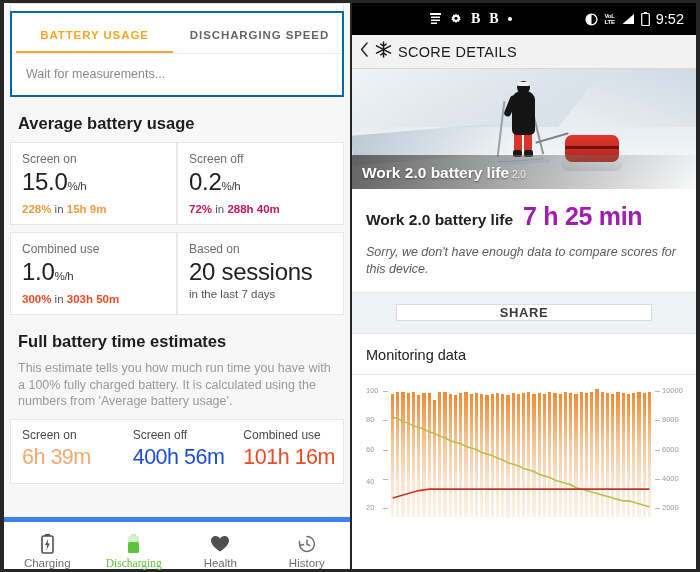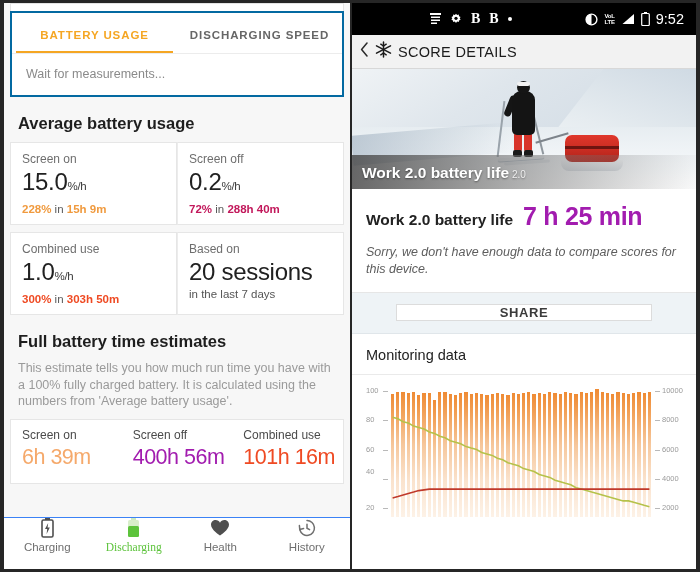--- a/index.html
+++ b/index.html
@@ -72,22 +72,22 @@
 
   .est-row { display: flex; margin: 0 6px 0 6px; background:#fff; border:1px solid #e6e6e6; padding: 8px 0 13px 0; }
   .est-cell { flex: 1; padding-left: 11px; }
   .est-label { font-size: 12px; color: #4a4a4a; margin-bottom: 3px; }
   .est-value { font-size: 21.5px; letter-spacing: -0.5px; white-space: nowrap; }
 
   
   #bottom-nav {
     position: absolute; left: 0; right: 0; bottom: 0;
     height: 52px; background: #ffffff;
-    border-top: 1px solid #3b82f6;
-    display: flex; align-items: flex-start;
+    border-top: 5px solid #3b82f6;
+    display: flex; align-items: flex-end;
   }
   .nav-item { flex: 1; text-align: center; }
   .nav-icon { height: 20px; display: flex; align-items: center; justify-content: center; }
   .nav-label { font-size: 11.5px; color: #6f6f6f; margin-top: 3px; }
   .nav-item.active .nav-label { color: #5dc33c; font-family: Liberation Serif, serif; }
 
   
   #right-panel {
     width: 350px; height: 572px;
     background: #ffffff;
@@ -267,21 +267,21 @@
     <div class="section-title">Full battery time estimates</div>
     <div class="section-desc">This estimate tells you how much run time you have with a 100% fully charged battery. It is calculated using the numbers from 'Average battery usage'.</div>
 
     <div class="est-row">
       <div class="est-cell">
         <div class="est-label">Screen on</div>
         <div class="est-value" style="color:#f5a96b">6h 39m</div>
       </div>
       <div class="est-cell">
         <div class="est-label">Screen off</div>
-        <div class="est-value" style="color:#a21caf">400h 56m</div>
+        <div class="est-value" style="color:#1d4ed8">400h 56m</div>
       </div>
       <div class="est-cell">
         <div class="est-label">Combined use</div>
         <div class="est-value" style="color:#ef4a23">101h 16m</div>
       </div>
     </div>
 
     <div id="bottom-nav">
       <div class="nav-item">
         <div class="nav-icon">
@@ -495,21 +495,21 @@
             <polyline points="2.6,32.3 7.9,33.7 13.1,36.7 18.3,38.1 23.6,41.1 28.8,42.5 34.1,44.0 39.3,46.9 44.5,48.4 49.8,51.3 55.0,52.8 60.3,55.7 65.5,57.2 70.7,58.7 76.0,61.6 81.2,63.1 86.5,64.5 91.7,67.5 96.9,68.9 102.2,70.4 107.4,73.3 112.7,74.8 117.9,77.7 123.1,79.2 128.4,80.7 133.6,83.6 138.9,85.1 144.1,86.5 149.3,89.5 154.6,90.9 159.8,92.4 165.1,95.3 170.3,96.8 175.5,98.3 180.8,99.7 186.0,102.7 191.3,104.1 196.5,105.6 201.7,107.1 207.0,108.5 212.2,110.0 217.5,111.5 222.7,112.9 227.9,114.4 233.2,115.9 238.4,115.9 243.7,117.3 248.9,118.8 254.1,120.3 259.4,121.7" fill="none" stroke="#b5c24a" stroke-width="1.6"></polyline>
             <polyline points="2.6,112.9 7.9,111.5 13.1,110.0 18.3,108.5 23.6,107.1 28.8,105.6 34.1,104.9 39.3,104.1 44.5,104.1 49.8,104.1 55.0,104.1 60.3,104.1 65.5,104.1 70.7,104.1 76.0,104.1 81.2,104.1 86.5,104.1 91.7,104.1 96.9,104.1 102.2,104.1 107.4,104.1 112.7,104.1 117.9,104.1 123.1,104.1 128.4,104.1 133.6,104.1 138.9,104.1 144.1,104.1 149.3,104.1 154.6,104.1 159.8,104.1 165.1,104.1 170.3,104.1 175.5,104.1 180.8,104.1 186.0,104.1 191.3,104.1 196.5,104.1 201.7,104.1 207.0,104.1 212.2,104.1 217.5,104.1 222.7,104.1 227.9,104.1 233.2,104.1 238.4,104.1 243.7,104.1 248.9,104.1 254.1,104.1 259.4,104.1" fill="none" stroke="#c0392b" stroke-width="1.6"></polyline>
           </svg>
         </div>
     <div class="axis-label" style="left: 14px; top: 10.8667px;">100</div>
         <div class="tickmark" style="left: 31px; top: 15.8667px;"></div>
         <div class="axis-label" style="left: 14px; top: 40.2px;">80</div>
         <div class="tickmark" style="left: 31px; top: 45.2px;"></div>
         <div class="axis-label" style="left: 14px; top: 69.5333px;">60</div>
         <div class="tickmark" style="left: 31px; top: 74.5333px;"></div>
-        <div class="axis-label" style="left: 14px; top: 92px;">40</div>
+        <div class="axis-label" style="left: 14px; top: 102px;">40</div>
         <div class="tickmark" style="left: 31px; top: 103.867px;"></div>
         <div class="axis-label" style="left: 14px; top: 128.2px;">20</div>
         <div class="tickmark" style="left: 31px; top: 133.2px;"></div>
         <div class="axis-label" style="left: 310px; top: 10.8667px;">10000</div>
         <div class="tickmark" style="left: 303px; top: 15.8667px;"></div>
         <div class="axis-label" style="left: 310px; top: 40.2px;">8000</div>
         <div class="tickmark" style="left: 303px; top: 45.2px;"></div>
         <div class="axis-label" style="left: 310px; top: 69.5333px;">6000</div>
         <div class="tickmark" style="left: 303px; top: 74.5333px;"></div>
         <div class="axis-label" style="left: 310px; top: 98.8667px;">4000</div>

